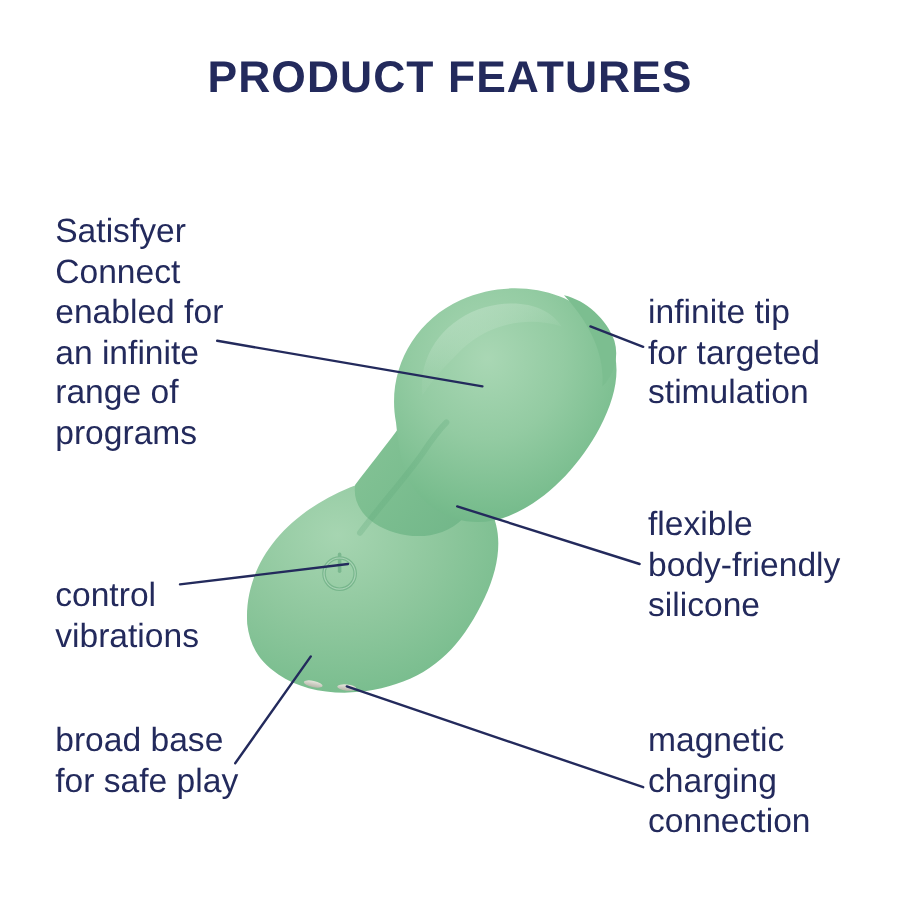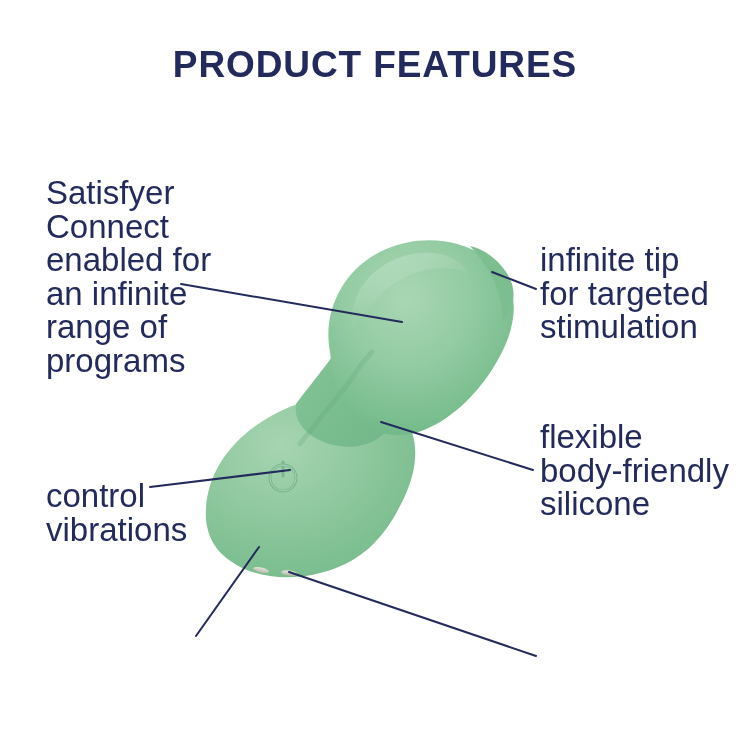--- a/index.html
+++ b/index.html
@@ -25,21 +25,21 @@
     text-align: center;
     font-size: 37px;
     font-weight: bold;
     letter-spacing: 0.9px;
     color: #232a5c;
     font-family: "Liberation Sans", sans-serif;
   }
   .feature-label {
     position: absolute;
     color: #232a5c;
-    font-size: 33px;
+    font-size: 28px;
     line-height: 33.5px;
     font-weight: normal;
     font-family: "Liberation Sans", sans-serif;
     white-space: pre-line;
   }
   .label-left  { text-align: left; }
   .label-right { text-align: left; }
 
   #label-connect   { left: 46px;  top: 176px; width: 200px; }
   #label-control   { left: 46px;  top: 479px; width: 190px; }
@@ -159,23 +159,28 @@
   <div class="feature-label label-left" id="label-connect">Satisfyer
 Connect
 enabled for
 an infinite
 range of
 programs</div>
 
   <div class="feature-label label-left" id="label-control">control
 vibrations</div>
 
+  <div class="feature-label label-left" id="label-base">broad base
+for safe play</div>
 
   <div class="feature-label label-right" id="label-tapered">infinite tip
 for targeted
 stimulation</div>
 
   <div class="feature-label label-right" id="label-flexible">flexible
 body-friendly
 silicone</div>
 
+  <div class="feature-label label-right" id="label-magnetic">magnetic
+charging
+connection</div>
 
 </div>
 
 </body></html>

